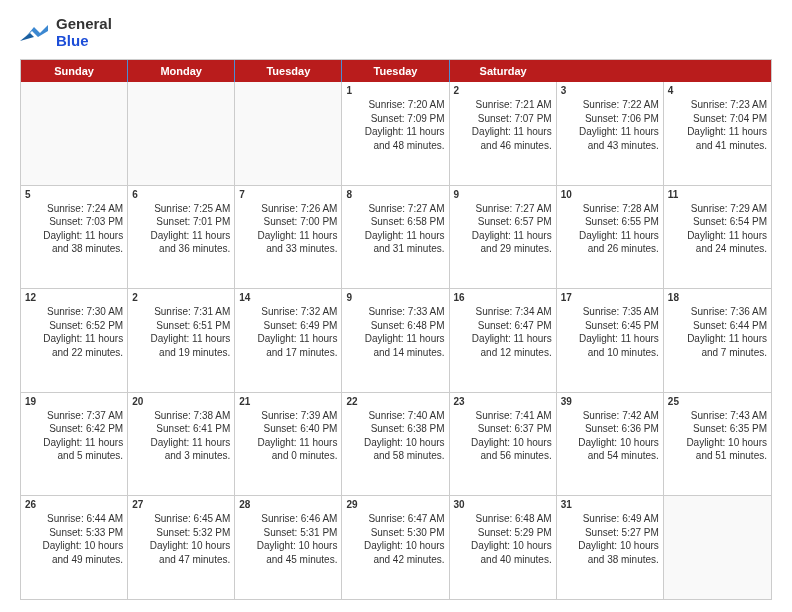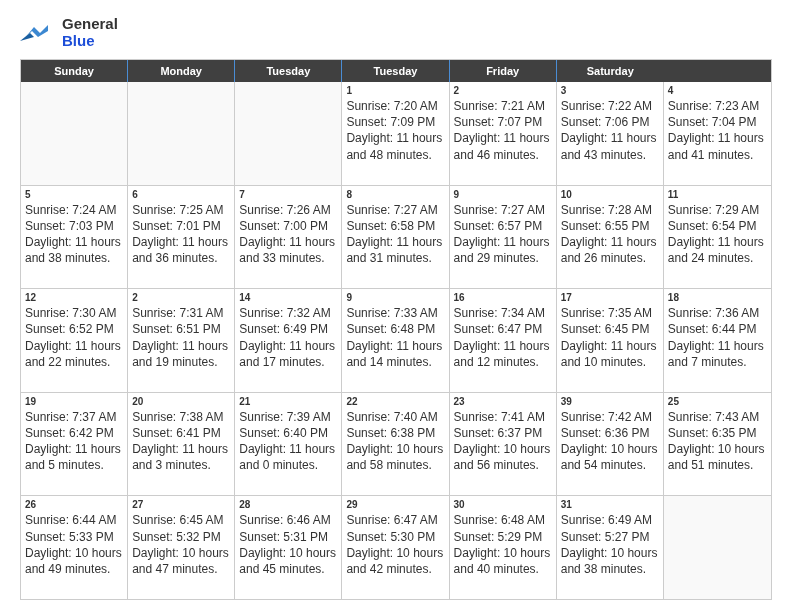--- a/index.html
+++ b/index.html
@@ -19,21 +19,21 @@
     }
     .header {
       display: flex;
       justify-content: space-between;
       align-items: flex-start;
       margin-bottom: 10px;
     }
     .logo {
       display: flex;
       align-items: center;
-      gap: 14px;
+      gap: 8px;
     }
     .logo-bird {
       width: 28px;
       height: 24px;
     }
     .title-block {
       text-align: right;
     }
     .month-title {
       font-size: 32px;
@@ -47,21 +47,21 @@
     }
     .calendar {
       flex: 1;
       display: flex;
       flex-direction: column;
       border: 1px solid #ccc;
     }
     .cal-header {
       display: grid;
       grid-template-columns: repeat(7, 1fr);
-      background: #404040;
+      background: #b91c1c;
     }
     .cal-header-cell {
       color: #fff;
       font-size: 11px;
       font-weight: bold;
       padding: 5px 4px;
       text-align: center;
       border-right: 1px solid #4a8dd5;
     }
     .cal-header-cell:last-child { border-right: none; }
@@ -88,23 +88,24 @@
     }
     .cal-cell:last-child { border-right: none; }
     .cal-cell.empty { background: #f9f9f9; }
     .day-num {
       font-size: 10px;
       font-weight: bold;
       margin-bottom: 2px;
       display: block;
     }
     .cell-info {
-      font-size: 12px;
+      font-size: 10px;
       line-height: 1.35;
       color: #333;
+      text-align: right;
     }
   </style>
 </head>
 <body>
 
 <div class="page">
   <div class="header">
     <div class="logo">
       <svg class="logo-bird" viewBox="0 0 28 24" xmlns="http://www.w3.org/2000/svg">
         <polygon points="4,18 14,6 20,12 28,4 28,10 18,16 12,10" fill="#1a73c9" opacity="0.85"></polygon>
@@ -121,21 +122,20 @@
     </div>
   </div>
 
   <div class="calendar">
     <div class="cal-header">
 
     <div class="cal-header-cell">Sunday</div>
         <div class="cal-header-cell">Monday</div>
         <div class="cal-header-cell">Tuesday</div>
         <div class="cal-header-cell">Tuesday</div>
-        <div class="cal-header-cell">Friday</div>
         <div class="cal-header-cell">Saturday</div>
       </div>
     <div class="cal-body">
 
     <div class="cal-row">
           <div class="cal-cell empty"></div>
           <div class="cal-cell empty"></div>
           <div class="cal-cell empty"></div>
           <div class="cal-cell">
             <span class="day-num">1</span>

